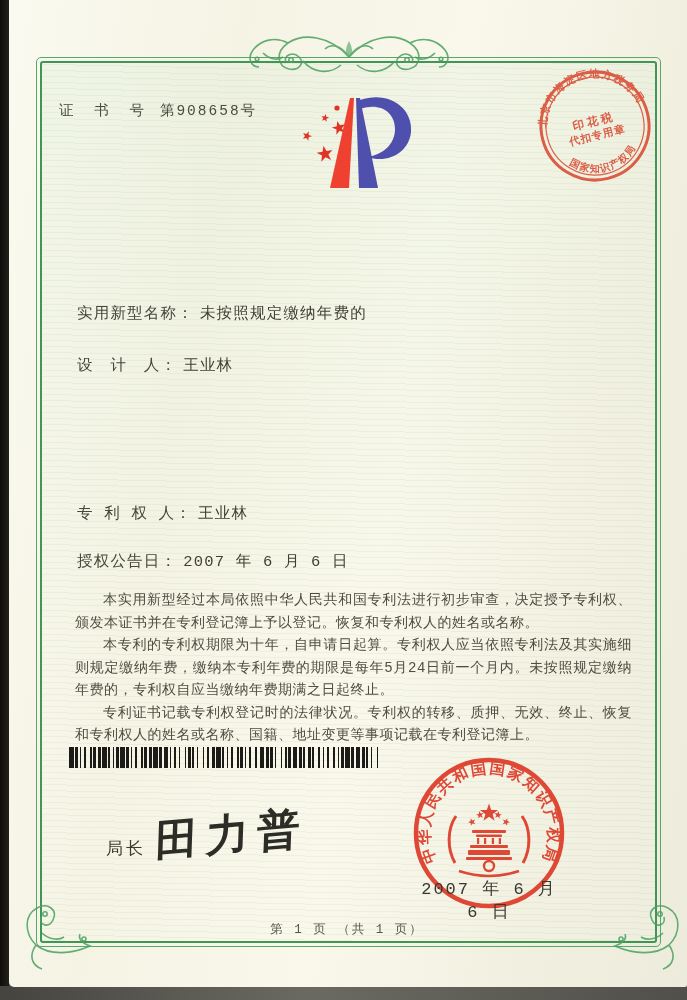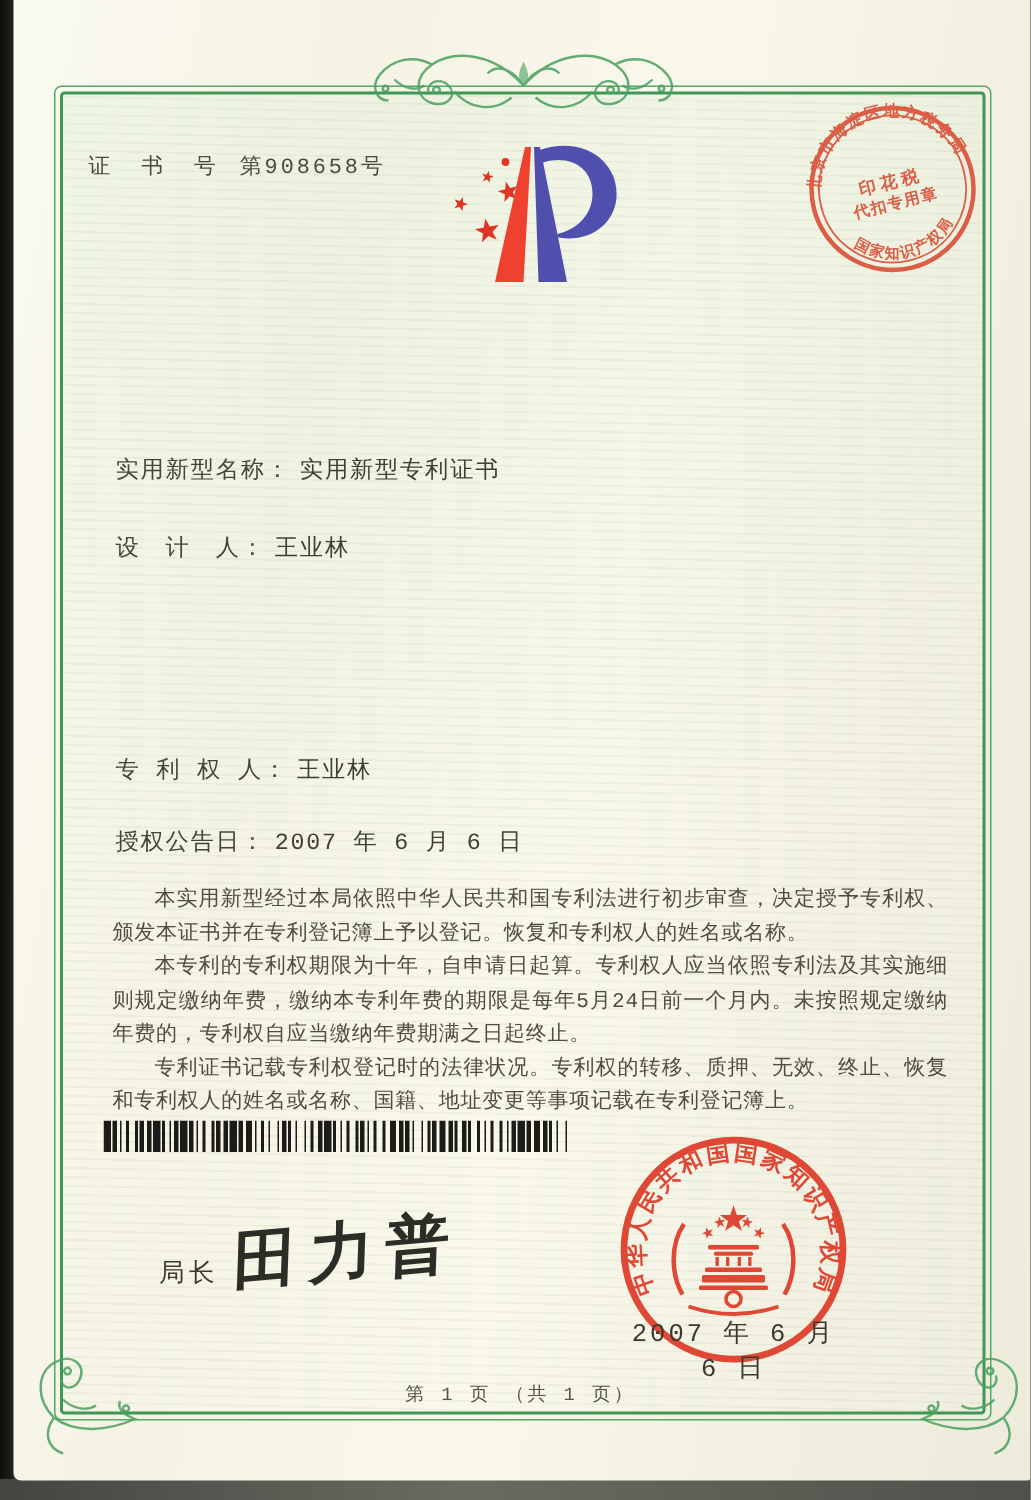--- a/index.html
+++ b/index.html
@@ -143,21 +143,21 @@
       </text>
       <text font-size="10" font-weight="bold" fill="#d94a32" letter-spacing="1">
         <textPath href="#taxBot" startOffset="50%" text-anchor="middle">国家知识产权局</textPath>
       </text>
       <text x="0" y="-1" font-size="11.5" font-weight="bold" fill="#d94a32" text-anchor="middle" letter-spacing="3">印花税</text>
       <text x="0" y="13" font-size="10.5" font-weight="bold" fill="#d94a32" text-anchor="middle" letter-spacing="1">代扣专用章</text>
     </svg>
 
 
     <div class="txt field f0">
-      <span class="lbl">实用新型名称：</span><span class="val">实用新型专利证书</span>
+      <span class="lbl">实用新型名称：</span><span class="val">未按照规定缴纳年费的</span>
     </div>
     <div class="txt field f1">
       <span class="lbl">设　计　人：</span><span class="val">王业林</span>
     </div>
     <div class="txt field f4">
       <span class="lbl">专 利 权 人：</span><span class="val">王业林</span>
     </div>
     <div class="txt field f5">
       <span class="lbl">授权公告日：</span><span class="val">2007 年 6 月 6 日</span>
     </div>

